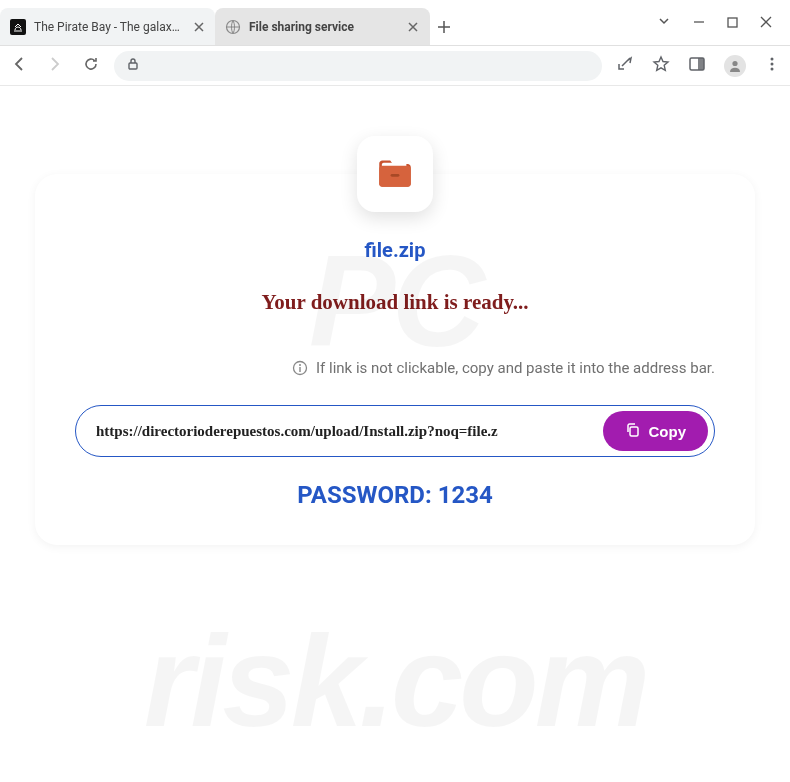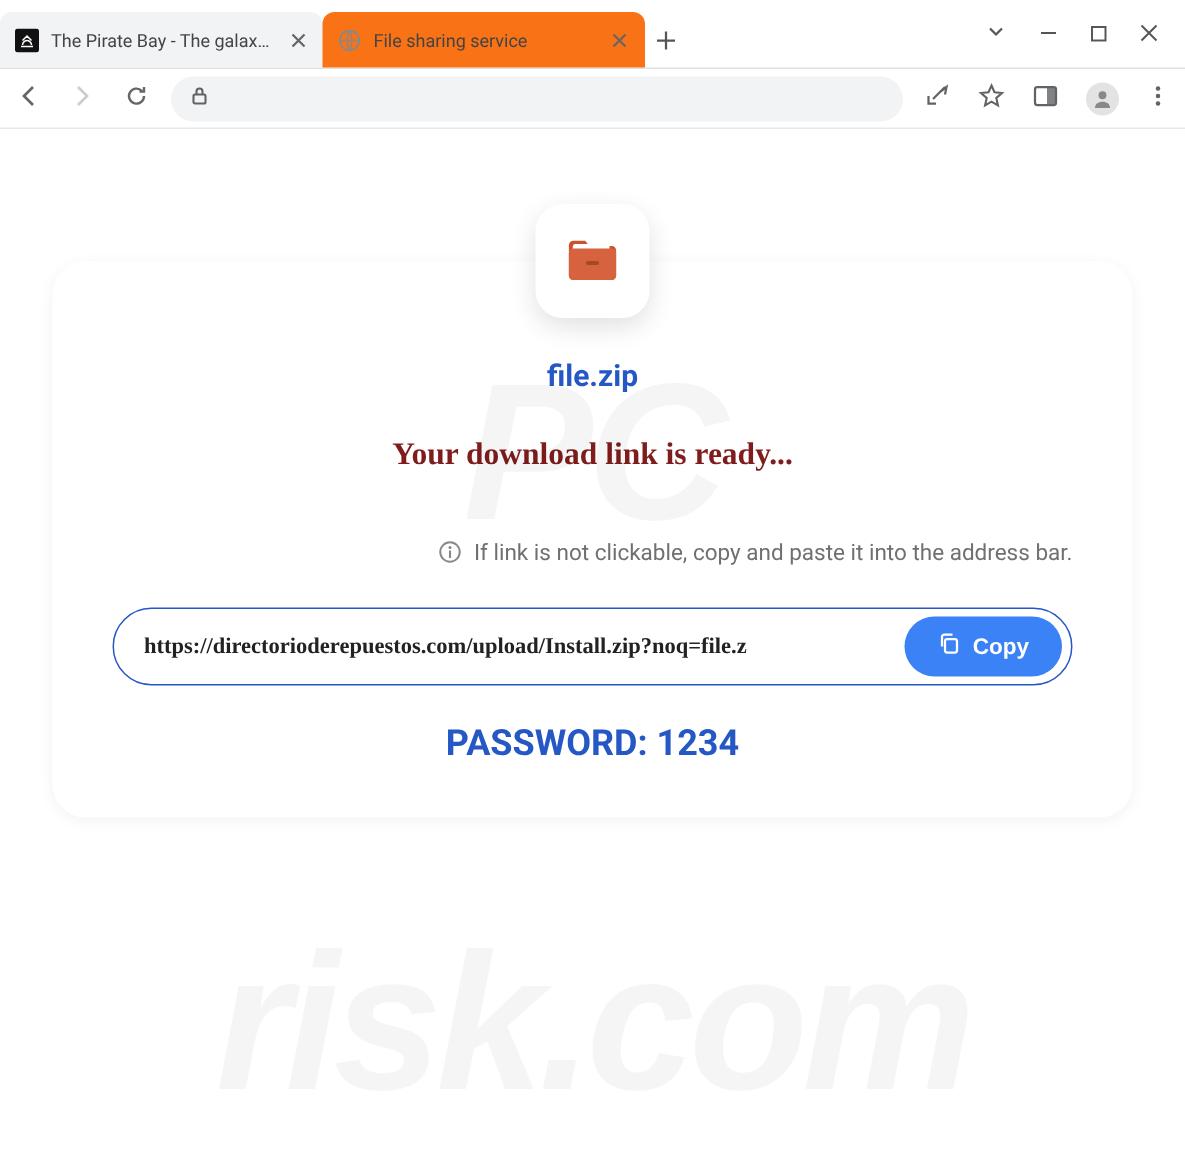--- a/index.html
+++ b/index.html
@@ -2,21 +2,21 @@
 <html><head>
 <meta charset="utf-8">
 <style>
 * { margin: 0; padding: 0; box-sizing: border-box; }
 body { width: 790px; height: 782px; font-family: -apple-system, BlinkMacSystemFont, "Segoe UI", Roboto, sans-serif; background: #fff; overflow: hidden; }
 
 .titlebar { height: 46px; background: #fff; border-bottom: 1px solid #e0e0e0; display: flex; align-items: stretch; }
 .tabs { display: flex; flex: 1; height: 100%; padding-top: 8px; }
 .tab { display: flex; align-items: center; padding: 0 10px; gap: 8px; font-size: 12px; color: #444; max-width: 215px; position: relative; border-top-left-radius: 8px; border-top-right-radius: 8px; }
 .tab.inactive { background: #f1f3f4; }
-.tab.active { background: #f97316; }
+.tab.active { background: #e5e5e5; font-weight: bold; }
 .tab-close { width: 14px; height: 14px; display: flex; align-items: center; justify-content: center; color: #666; cursor: pointer; margin-left: auto; }
 .tab-favicon { width: 16px; height: 16px; display: flex; align-items: center; justify-content: center; flex-shrink: 0; }
 .tab-title { white-space: nowrap; overflow: hidden; text-overflow: ellipsis; }
 .newtab { width: 28px; display: flex; align-items: center; justify-content: center; color: #555; cursor: pointer; }
 .window-controls { display: flex; align-items: center; gap: 22px; padding: 0 18px; color: #555; }
 .wc { cursor: pointer; }
 
 .toolbar { height: 40px; background: #fff; border-bottom: 1px solid #e8e8e8; display: flex; align-items: center; padding: 0 10px; gap: 14px; }
 .nav-arrows { display: flex; gap: 18px; color: #777; }
 .nav-arrows .disabled { color: #ccc; }
@@ -32,21 +32,21 @@
 
 .card { width: 720px; margin: -38px auto 0; background: #fff; border-radius: 22px; box-shadow: 0 2px 10px rgba(0,0,0,.05); padding: 64px 40px 36px; text-align: center; }
 
 .filename { color: #2557c5; font-size: 20px; font-weight: 700; margin-bottom: 28px; }
 .heading { color: #7f1d1d; font-size: 21px; font-weight: 700; font-family: Georgia, "Times New Roman", serif; margin-bottom: 44px; }
 .hint { color: #707070; font-size: 15px; margin-bottom: 28px; display: flex; align-items: center; justify-content: flex-end; gap: 8px; }
 .hint-icn { display:inline-flex; }
 
 .link-row { display: flex; align-items: center; border: 1.5px solid #2557c5; border-radius: 28px; height: 52px; padding: 0 6px 0 20px; margin-bottom: 24px; }
 .link-text { flex: 1; text-align: left; font-family: Georgia, "Times New Roman", serif; font-size: 15px; font-weight: 600; color: #222; white-space: nowrap; overflow: hidden; }
-.copy-btn { background: #3b82f6; color: #fff; border: none; border-radius: 20px; height: 40px; padding: 0 22px; font-size: 15px; font-weight: 600; display: flex; align-items: center; gap: 8px; cursor: pointer; }
+.copy-btn { background: #a21caf; color: #fff; border: none; border-radius: 20px; height: 40px; padding: 0 22px; font-size: 15px; font-weight: 600; display: flex; align-items: center; gap: 8px; cursor: pointer; }
 
 .password { color: #2557c5; font-size: 24px; font-weight: 700; }
 
 .watermark { position:absolute; top:140px; left:0; right:0; text-align:center; font-size:130px; font-weight:700; font-style:italic; color:rgba(0,0,0,0.04); letter-spacing:-4px; pointer-events:none; font-family: Arial, sans-serif; }
 .watermark2 { position:absolute; top:520px; left:0; right:0; text-align:center; font-size:130px; font-weight:700; font-style:italic; color:rgba(0,0,0,0.04); letter-spacing:-4px; pointer-events:none; font-family: Arial, sans-serif; }
 </style>
 </head>
 <body>
 
 <div class="titlebar">

